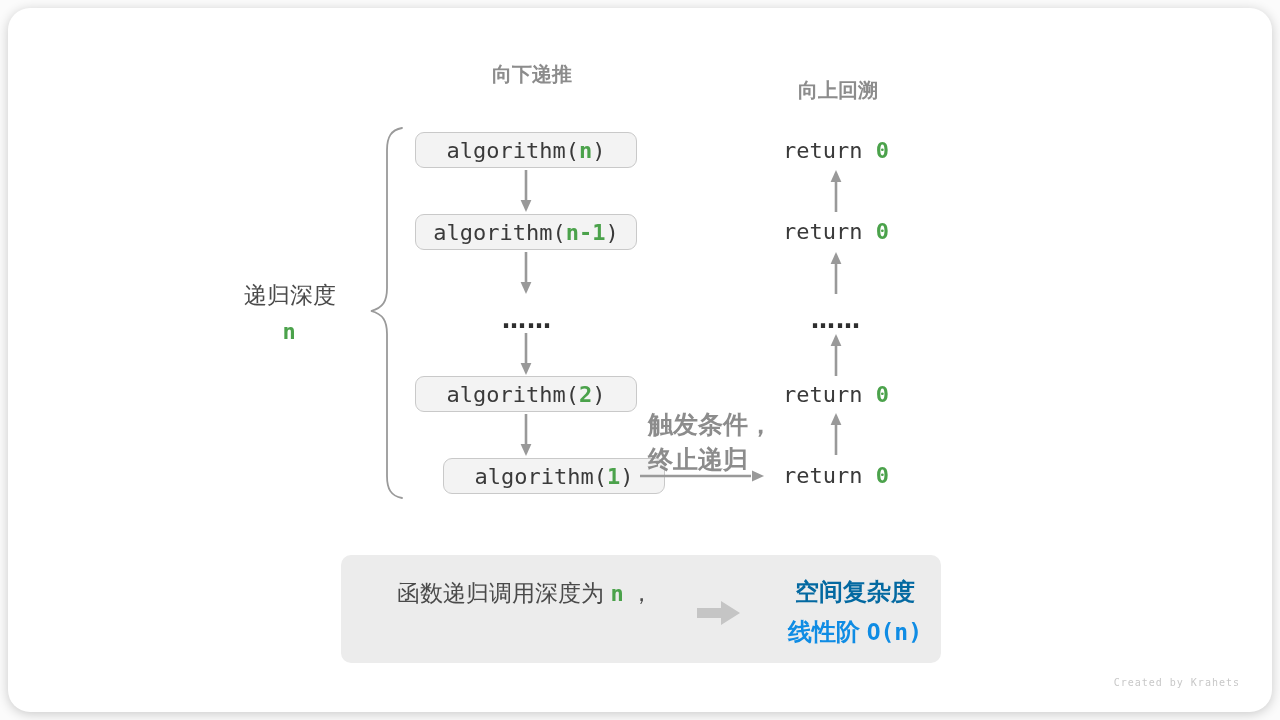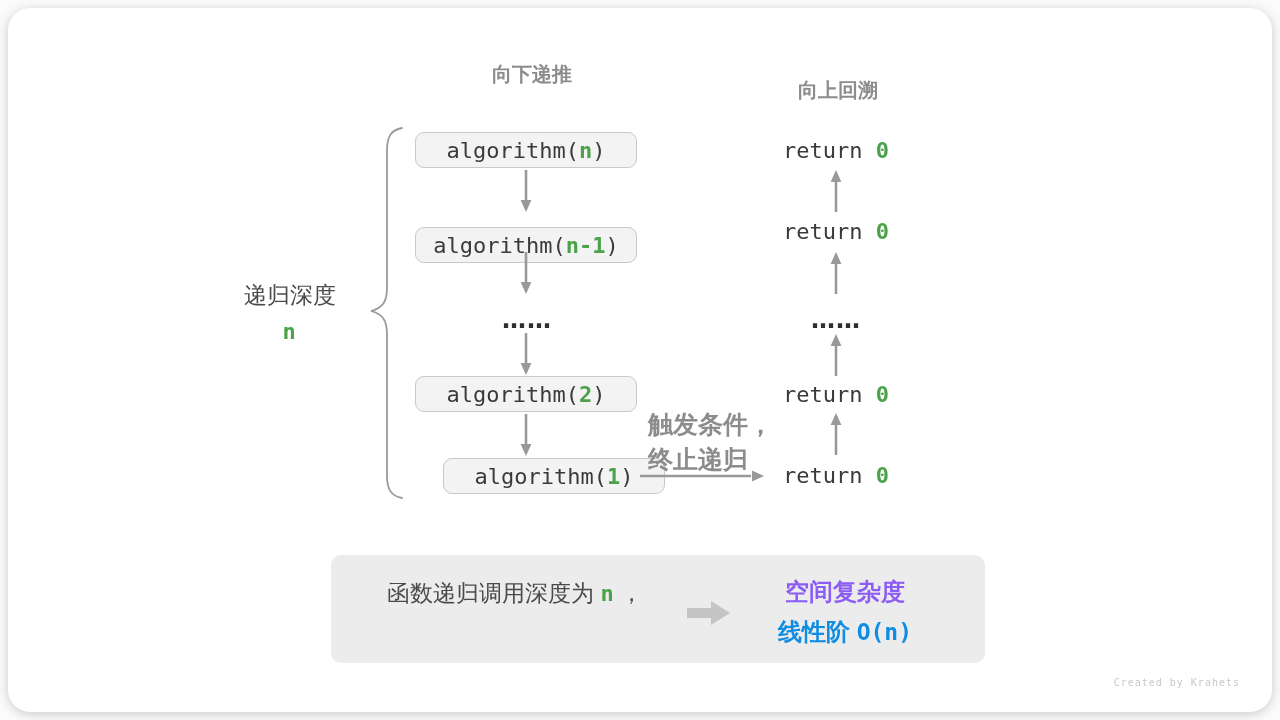--- a/index.html
+++ b/index.html
@@ -26,21 +26,21 @@
 
   .depth-text{font-size:23px;color:#4b4b4b;}
   .depth-n{font-family:"DejaVu Sans Mono",monospace;font-size:22px;
         font-weight:bold;color:var(--green);}
 
   .note-line{font-size:25px;font-weight:bold;color:var(--gray-label);}
 
   .summary{background:var(--summary-bg);border-radius:10px;}
   .sum-line{font-size:23px;color:var(--summary-text);}
   .sum-line .mono{font-family:"DejaVu Sans Mono",monospace;font-size:22px;}
-  .sum-title{font-size:24px;font-weight:bold;color:#8b5cf6;}
+  .sum-title{font-size:24px;font-weight:bold;color:#0369a1;}
   .sum-value{font-size:24px;font-weight:bold;color:var(--blue);}
   .sum-value .mono{font-family:"DejaVu Sans Mono",monospace;font-size:23px;font-weight:bold;text-align:right;}
 
   .watermark{font-family:"DejaVu Sans Mono",monospace;font-size:10px;
         color:var(--watermark);letter-spacing:1px;}
 
   svg{display:block;}
 </style>
 </head>
 <body>
@@ -53,21 +53,21 @@
 
   <svg class="abs" style="left:362px;top:126px;" width="46" height="374" viewBox="0 0 46 374">
     <path d="M40 2 C29 4 25 11 25 24 L25 162 C25 175 21 182 9 185 C21 188 25 195 25 208 L25 350 C25 363 29 370 40 372" fill="none" stroke="#9a9a9a" stroke-width="1.8" stroke-linecap="round"></path>
   </svg>
   <div class="abs ctr depth-text" style="left:290px;top:295px;text-align:center;">递归深度</div>
   <div class="abs ctr depth-n" style="left:289px;top:331px;">n</div>
 
   <div class="abs ctr call-box" style="left:526px;top:150px;">
     <span><span>algorithm(</span><span class="code-arg">n</span><span>)</span></span>
   </div>
-  <div class="abs ctr call-box" style="left:526px;top:245px;justify-content:center;">
+  <div class="abs ctr call-box" style="left:526px;top:232px;justify-content:center;">
     <span><span>algorithm(</span><span class="code-arg">n-1</span><span>)</span></span>
   </div>
   <div class="abs ctr ellipsis" style="left:527px;top:320px;">……</div>
   <div class="abs ctr call-box" style="left:526px;top:394px;">
     <span><span>algorithm(</span><span class="code-arg">2</span><span>)</span></span>
   </div>
   <div class="abs ctr call-box" style="left:526px;top:476px;margin-left:28px;">
     <span><span>algorithm(</span><span class="code-arg">1</span><span>)</span></span>
   </div>
 
@@ -119,21 +119,21 @@
     </svg>
   <svg class="abs" style="left:828px;top:334px;" width="16" height="42" viewBox="0 0 16 42">
       <line x1="8" y1="42" x2="8" y2="11" stroke="#999999" stroke-width="2.6"></line>
       <path d="M8 0 L2.6 12 L13.4 12 Z" fill="#999999"></path>
     </svg>
   <svg class="abs" style="left:828px;top:413px;" width="16" height="42" viewBox="0 0 16 42">
       <line x1="8" y1="42" x2="8" y2="11" stroke="#999999" stroke-width="2.6"></line>
       <path d="M8 0 L2.6 12 L13.4 12 Z" fill="#999999"></path>
     </svg>
 
-  <div class="abs summary" style="left:331px;top:555px;width:654px;height:108px;">
+  <div class="abs summary" style="left:341px;top:555px;width:600px;height:108px;">
     <div class="abs ctr sum-line" style="left:184px;top:38px;">
       <span>函数递归调用深度为 </span><span class="mono code-arg">n</span><span> ，</span>
     </div>
     <svg class="abs" style="left:356px;top:43px;" width="44" height="30" viewBox="0 0 44 30">
       <path d="M0 10 H24 V3 L43 15 L24 27 V20 H0 Z" fill="#c5c5c5"></path>
     </svg>
     <div class="abs ctr sum-title" style="left:514px;top:37px;">空间复杂度</div>
     <div class="abs ctr sum-value" style="left:514px;top:77px;">
       <span>线性阶 </span><span class="mono">O(n)</span>
     </div>

